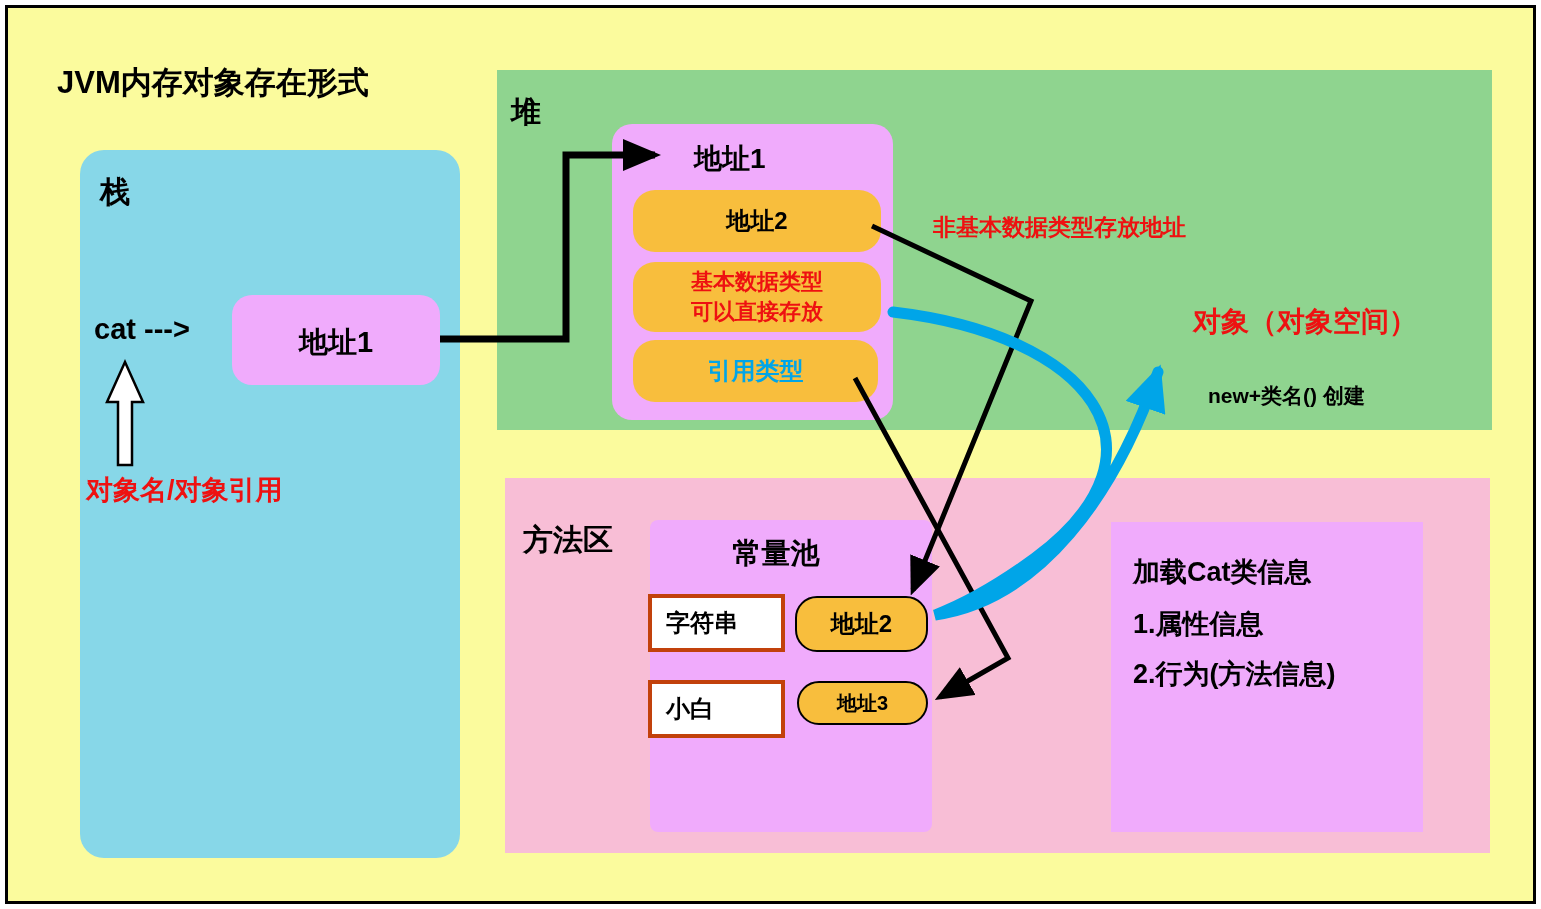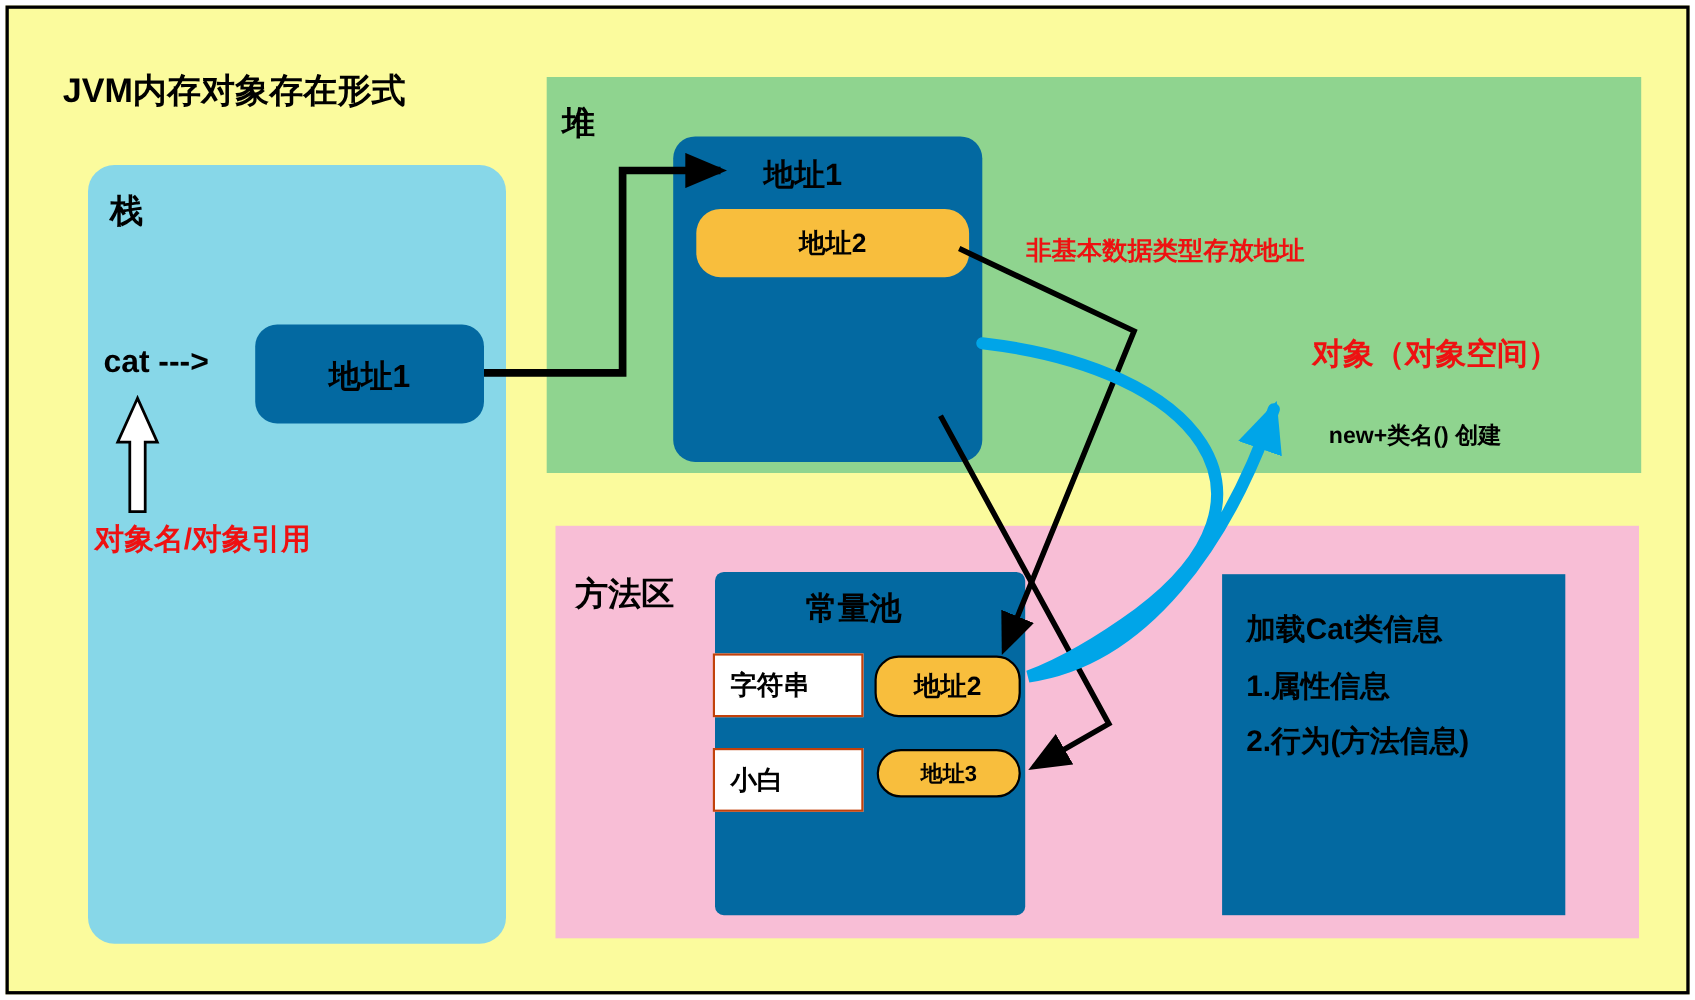--- a/index.html
+++ b/index.html
@@ -7,25 +7,25 @@
   body { font-family:"Liberation Sans","DejaVu Sans",sans-serif; position:relative; overflow:hidden; }
   .canvas { position:absolute; left:5px; top:5px; width:1531px; height:899px;
             background:#FBFB9D; border:3px solid #000; }
   .abs { position:absolute; }
   .bold { font-weight:bold; }
   .region-label { font-weight:bold; color:#000; }
   .zone { position:absolute; }
   .stack-zone { background:#87D7E8; border-radius:24px; }
   .heap-zone { background:#8FD48F; }
   .method-zone { background:#F8BED6; }
-  .purple-box { background:#0369a1; }
+  .purple-box { background:#f0abfc; }
   .rounded { border-radius:20px; }
   .orange-box { background:#F8BE3D; display:flex; align-items:center; justify-content:center;
                 text-align:center; font-weight:bold; color:#000;border-radius:22px; }
-  .white-box { background:#fff; border:2px solid #c2410c; display:flex; align-items:center;
+  .white-box { background:#fff; border:4px solid #c2410c; display:flex; align-items:center;
                font-weight:bold; color:#000; padding-left:14px; }
   .bordered { border:2px solid #000; }
   .red-text { color:#EE1111; font-weight:bold; }
   .blue-text { color:#00A5E8; }
   .center-text { text-align:center; }
   svg.overlay { position:absolute; left:0; top:0; width:1541px; height:909px;
                 pointer-events:none; z-index:50; }
   .txt { position:absolute; white-space:nowrap; }
 </style>
 </head>
@@ -47,21 +47,26 @@
 <div class="txt red-text" style="left:86px; top:472px; font-size:27px;">对象名/对象引用</div>
 
 <div class="zone heap-zone" style="left:497px; top:70px; width:995px; height:360px;"></div>
 <div class="txt region-label" style="left:511px; top:92px; font-size:30px;">堆</div>
 
 <div class="zone purple-box rounded" style="left:612px; top:124px; width:281px; height:296px;">
   <div class="txt bold" style="left:82px; top:16px; width:180px; font-size:28px;">地址1</div>
 
   <div class="orange-box abs" style="left:21px; top:66px; width:248px; height:62px; font-size:24px;">地址2</div>
 
+  <div class="orange-box abs" style="left:21px; top:138px; width:248px; height:70px; flex-direction:column; line-height:1.35;">
+    <span class="red-text" style="font-size:22px;">基本数据类型</span>
+    <span class="red-text" style="font-size:22px;">可以直接存放</span>
+  </div>
 
+  <div class="orange-box abs blue-text" style="left:21px; top:216px; width:245px; height:62px; font-size:24px;">引用类型</div>
 </div>
 
 <div class="txt red-text" style="left:933px; top:212px; font-size:23px;">非基本数据类型存放地址</div>
 
 <div class="txt red-text" style="left:1193px; top:303px; font-size:28px;">对象（对象空间）</div>
 <div class="txt bold" style="left:1208px; top:354px; font-size:21px;margin-top:28px;">new+类名() 创建</div>
 
 <div class="zone method-zone" style="left:505px; top:478px; width:985px; height:375px;"></div>
 <div class="txt region-label" style="left:523px; top:520px; font-size:30px;">方法区</div>
 

